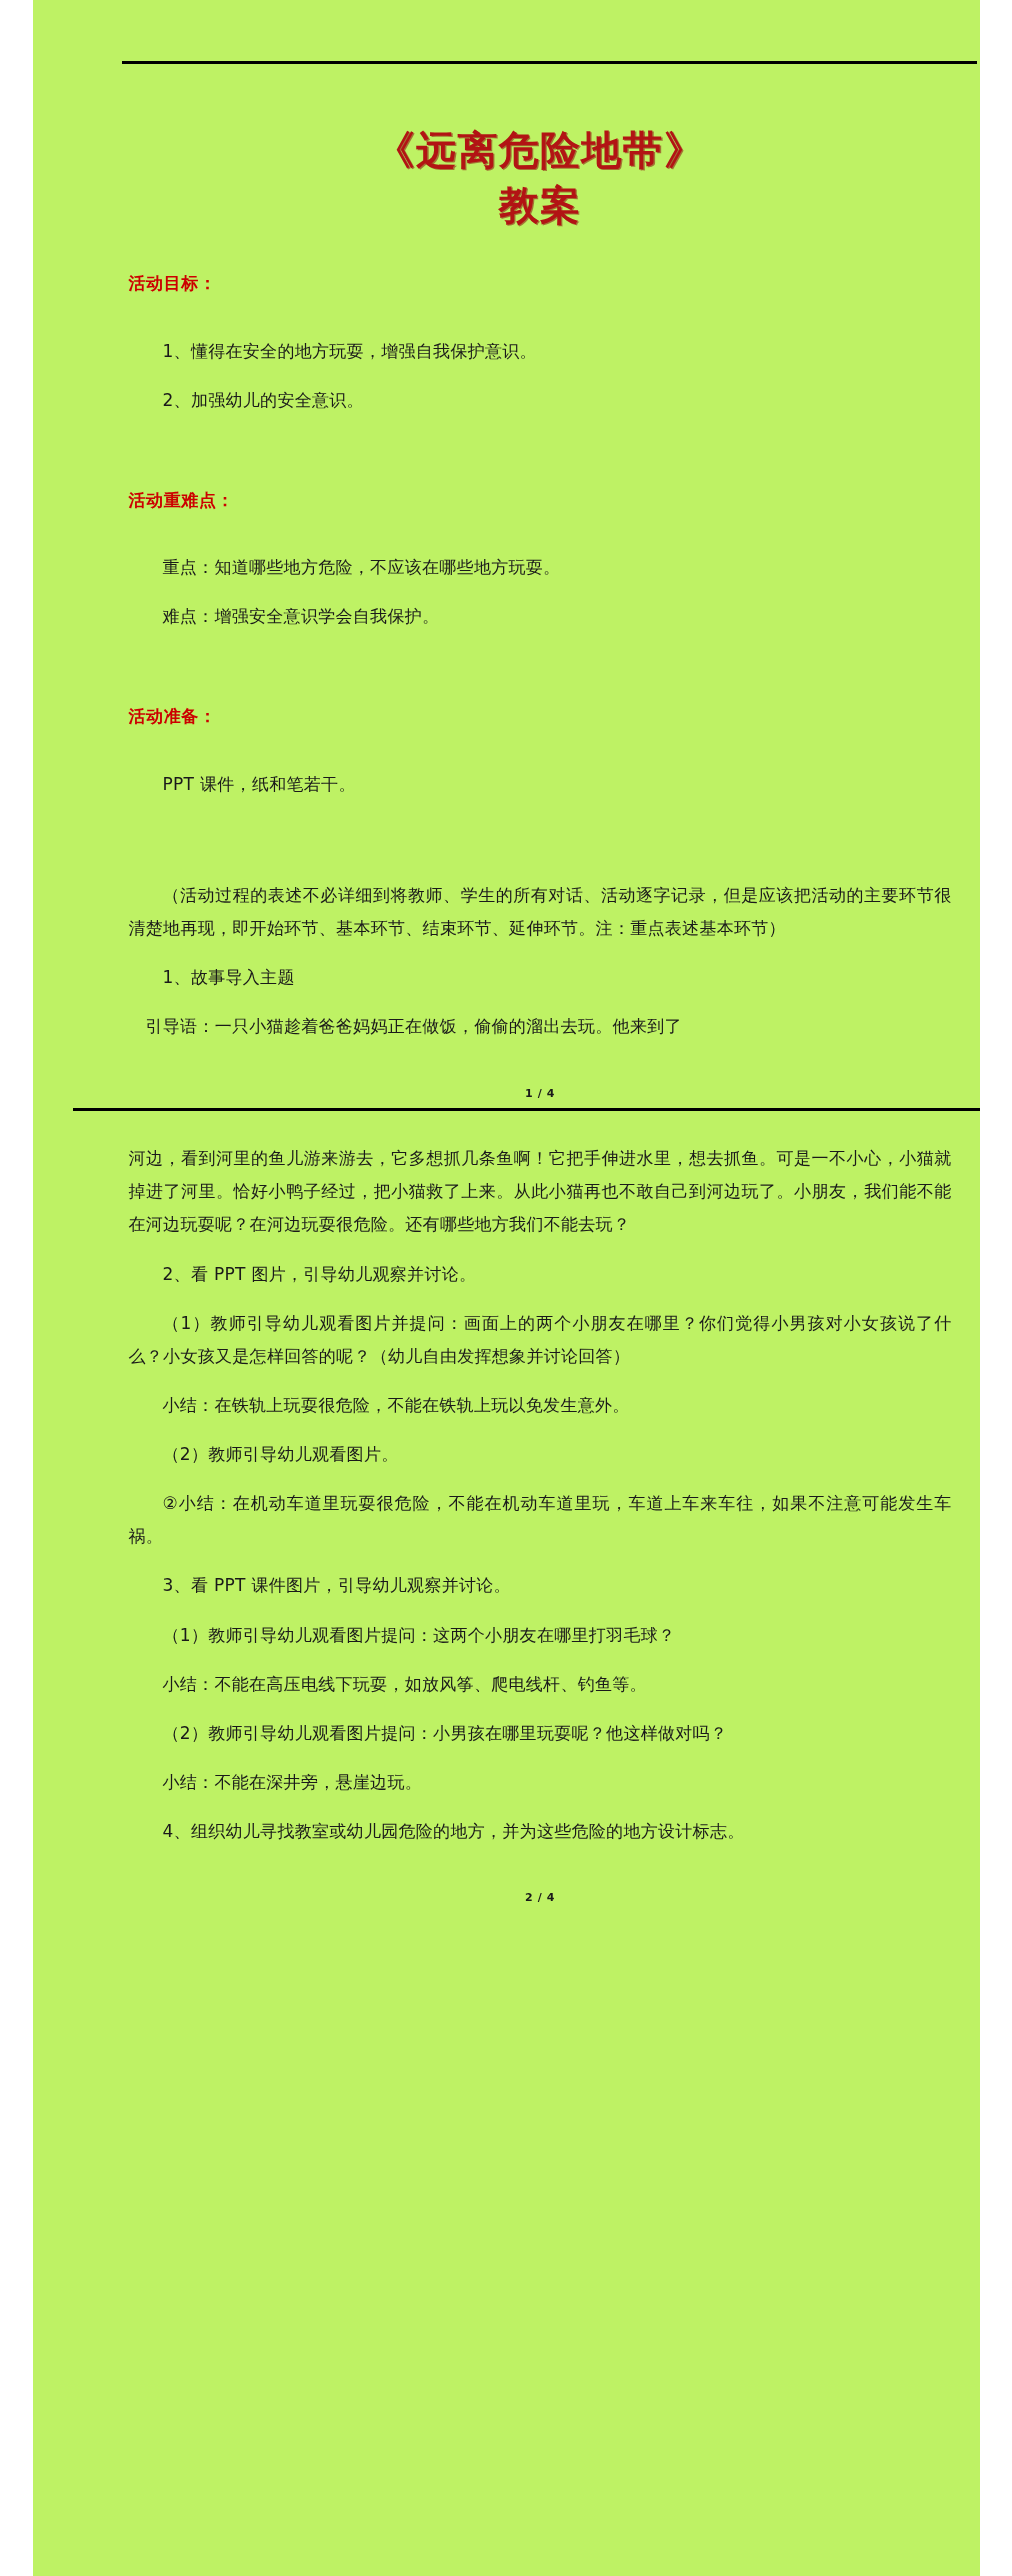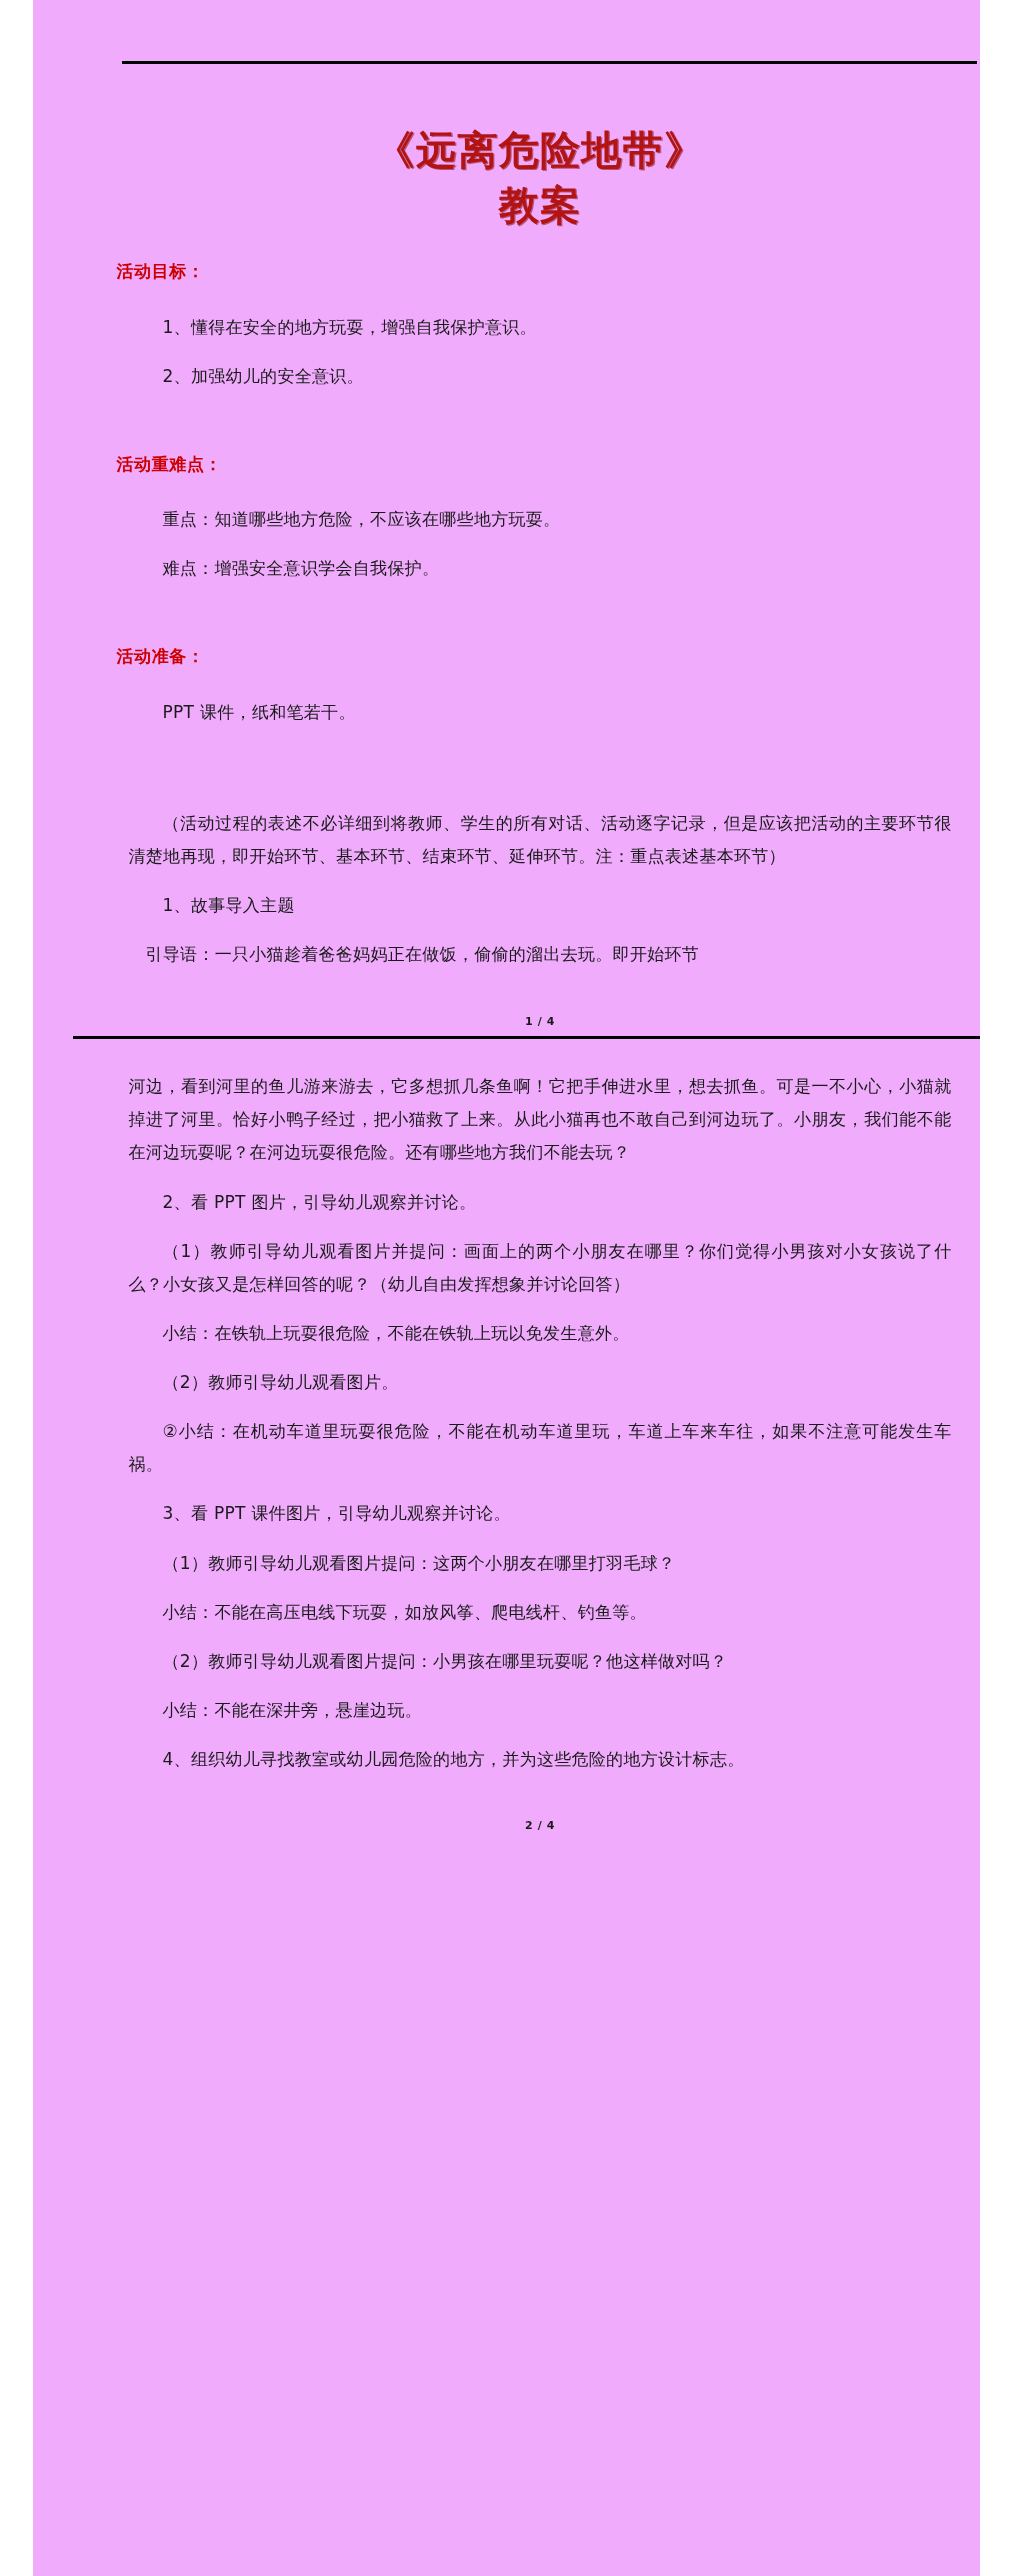--- a/index.html
+++ b/index.html
@@ -9,21 +9,21 @@
   }
   body {
     font-family: "DejaVu Sans", "Liberation Sans", sans-serif;
     color: #1a1a1a;
   }
   .page {
     position: relative;
     width: 947px;
     min-height: 2576px;
     margin: 0 auto;
-    background: #f0abfc;
+    background: #bef264;
     box-sizing: border-box;
     overflow: hidden;
   }
 
   
   .top-rule {
     position: absolute;
     left: 89px;
     top: 61px;
     width: 855px;
@@ -56,21 +56,21 @@
     display: block;
     margin-top: 8px;
   }
 
   
   .section-head {
     color: #cc0000;
     font-weight: bold;
     font-size: 17px;
     letter-spacing: 0.6px;
-    margin: 4px;
+    margin: 16px;
     padding: 0;
     line-height: 1.4;
   }
 
   
   .para {
     font-size: 17px;
     line-height: 1.95;
     color: #1a1a1a;
     margin: 16px;
@@ -145,21 +145,21 @@
       <div class="gap-xs"></div>
       <p class="para indent">PPT 课件，纸和笔若干。</p>
     </div>
 
     <div class="gap-l"></div>
 
     <div class="sec-block">
       <div class="gap-xs"></div>
       <p class="para indent">（活动过程的表述不必详细到将教师、学生的所有对话、活动逐字记录，但是应该把活动的主要环节很清楚地再现，即开始环节、基本环节、结束环节、延伸环节。注：重点表述基本环节）</p>
       <p class="para indent">1、故事导入主题</p>
-      <p class="para indent2">引导语：一只小猫趁着爸爸妈妈正在做饭，偷偷的溜出去玩。即开始环节</p>
+      <p class="para indent2">引导语：一只小猫趁着爸爸妈妈正在做饭，偷偷的溜出去玩。他来到了</p>
     </div>
 
     <div class="gap-m"></div>
 
     <div class="page-footer">1 / 4</div>
     <div class="page-break-rule"></div>
 
     <div class="gap-s"></div>
 
     <div class="sec-block">

